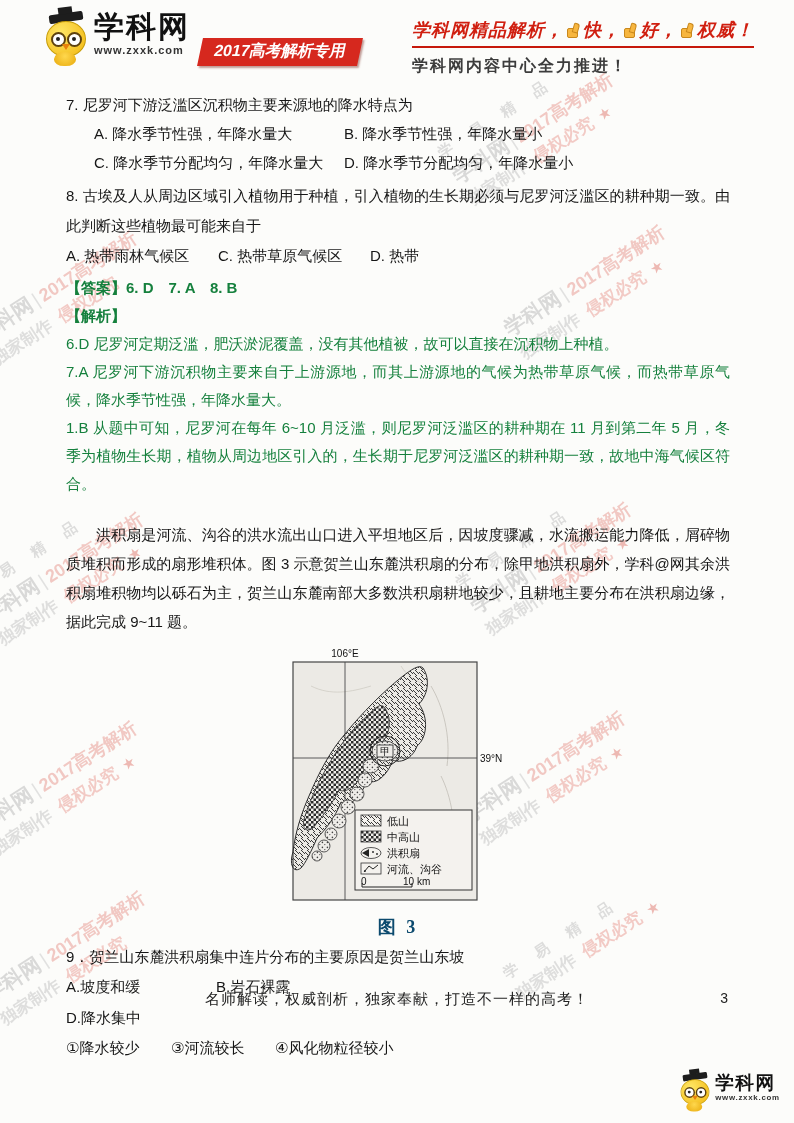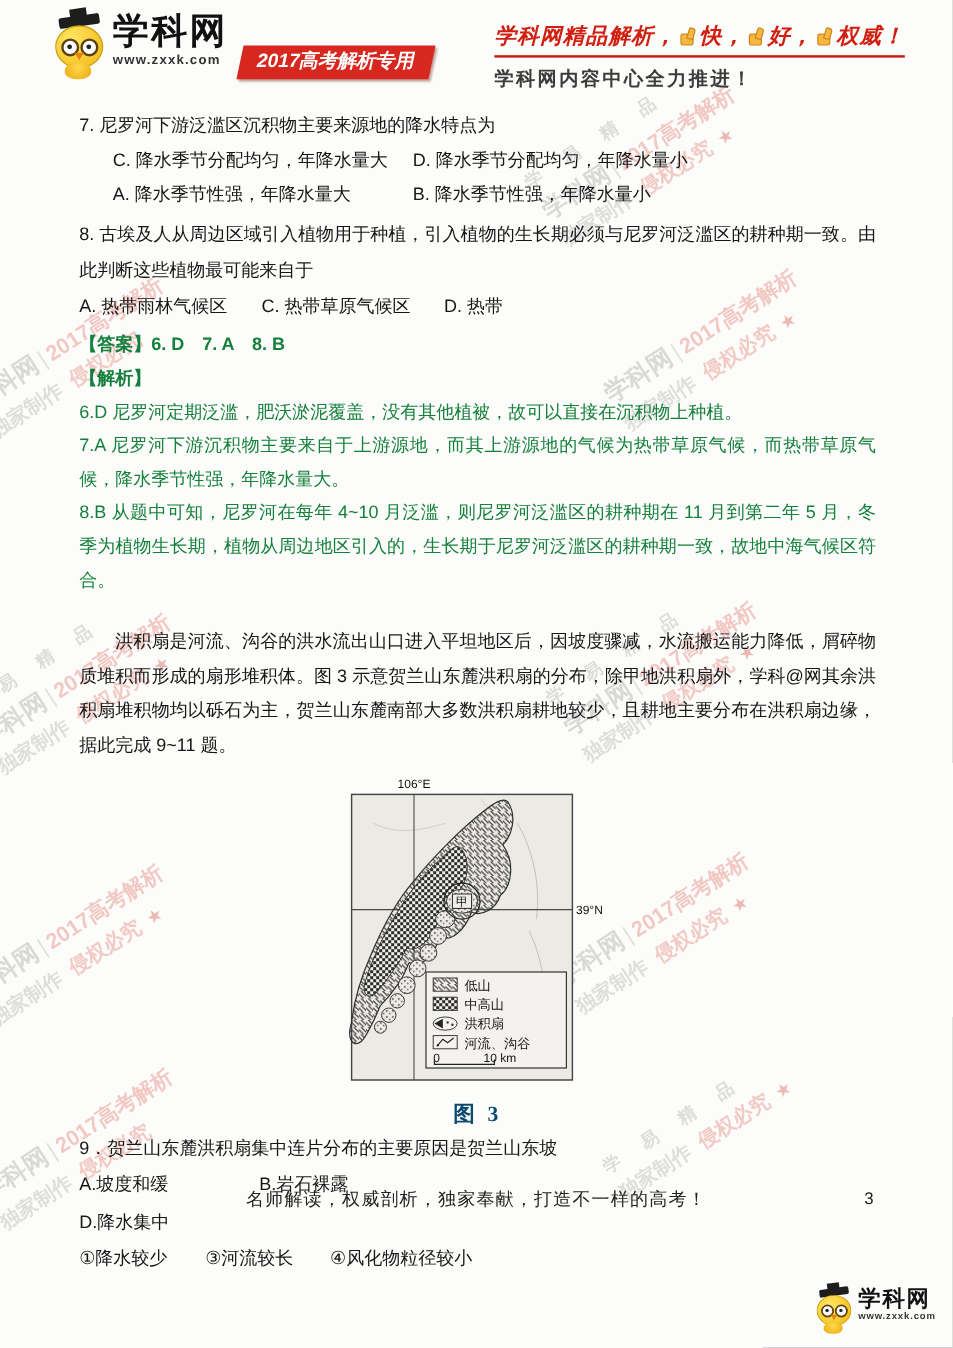--- a/index.html
+++ b/index.html
@@ -134,40 +134,40 @@
         <span>学科网精品解析，</span><span class="thumb"></span><span>快，</span><span class="thumb"></span><span>好，</span><span class="thumb"></span><span>权威！</span>
       </div>
       <div class="slogan-sub">学科网内容中心全力推进！</div>
     </div>
   </div>
 
   <div class="content">
 
     <p class="stem">7. 尼罗河下游泛滥区沉积物主要来源地的降水特点为</p>
     <div class="opt-row">
+      <span class="c250">A. 降水季节性强，年降水量大</span>
+      <span>B. 降水季节性强，年降水量小</span>
+    </div>
+    <div class="opt-row">
       <span class="c250">C. 降水季节分配均匀，年降水量大</span>
       <span>D. 降水季节分配均匀，年降水量小</span>
-    </div>
-    <div class="opt-row">
-      <span class="c250">A. 降水季节性强，年降水量大</span>
-      <span>B. 降水季节性强，年降水量小</span>
     </div>
 
     <p class="stem" style="margin-top:4px;line-height:30px;">8. 古埃及人从周边区域引入植物用于种植，引入植物的生长期必须与尼罗河泛滥区的耕种期一致。由此判断这些植物最可能来自于</p>
     <div class="opt-row flush">
       <span class="c152">A. 热带雨林气候区</span>
       <span class="c152">C. 热带草原气候区</span>
       <span>D. 热带</span>
     </div>
 
     <p class="red hd" style="margin-top:4px;"><span>【答案】</span><span>6. D　7. A　8. B</span></p>
     <p class="red hd">【解析】</p>
     <p class="red">6.D 尼罗河定期泛滥，肥沃淤泥覆盖，没有其他植被，故可以直接在沉积物上种植。</p>
     <p class="red">7.A  尼罗河下游沉积物主要来自于上游源地，而其上游源地的气候为热带草原气候，而热带草原气候，降水季节性强，年降水量大。</p>
-    <p class="red">8.B 从题中可知，尼罗河在每年 4~10 月泛滥，则尼罗河泛滥区的耕种期在 11 月到第二年 5 月，冬季为植物生长期，植物从周边地区引入的，生长期于尼罗河泛滥区的耕种期一致，故地中海气候区符合。</p>
+    <p class="red">1.B 从题中可知，尼罗河在每年 6~10 月泛滥，则尼罗河泛滥区的耕种期在 11 月到第二年 5 月，冬季为植物生长期，植物从周边地区引入的，生长期于尼罗河泛滥区的耕种期一致，故地中海气候区符合。</p>
 
     <p class="passage">洪积扇是河流、沟谷的洪水流出山口进入平坦地区后，因坡度骤减，水流搬运能力降低，屑碎物质堆积而形成的扇形堆积体。图 3 示意贺兰山东麓洪积扇的分布，除甲地洪积扇外，学科@网其余洪积扇堆积物均以砾石为主，贺兰山东麓南部大多数洪积扇耕地较少，且耕地主要分布在洪积扇边缘，据此完成 9~11 题。</p>
 
     <div class="figure-wrap">
       <svg width="234" height="262" viewBox="0 0 234 262">
         <defs>
           <pattern id="patHatch" width="6" height="6" patternUnits="userSpaceOnUse" patternTransform="rotate(0)">
             <path d="M-1,5 L5,-1 M1,7 L7,1" stroke="#3a3a3a" stroke-width="1" fill="none" transform="scale(1,-1) translate(0,-6)"></path>
           </pattern>
           <pattern id="patCheck" width="5" height="5" patternUnits="userSpaceOnUse">

